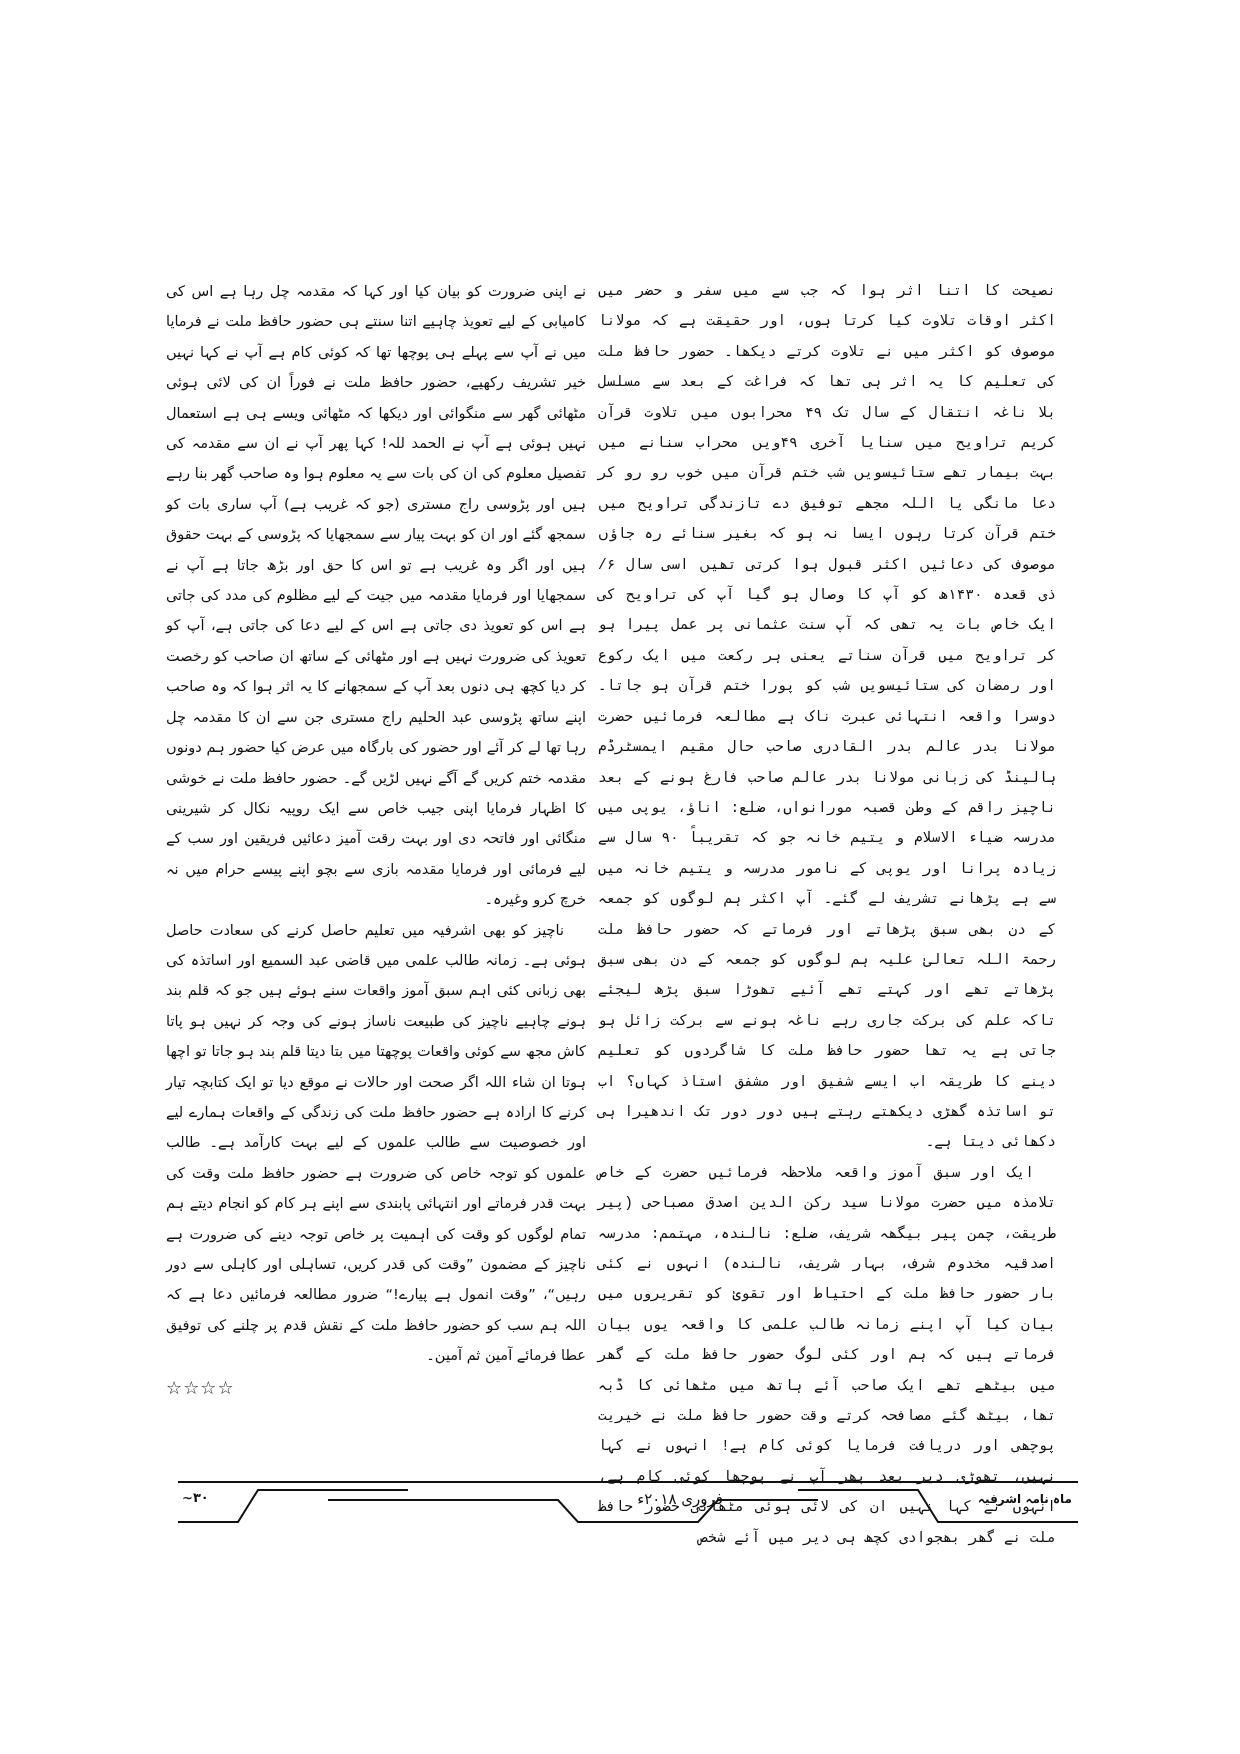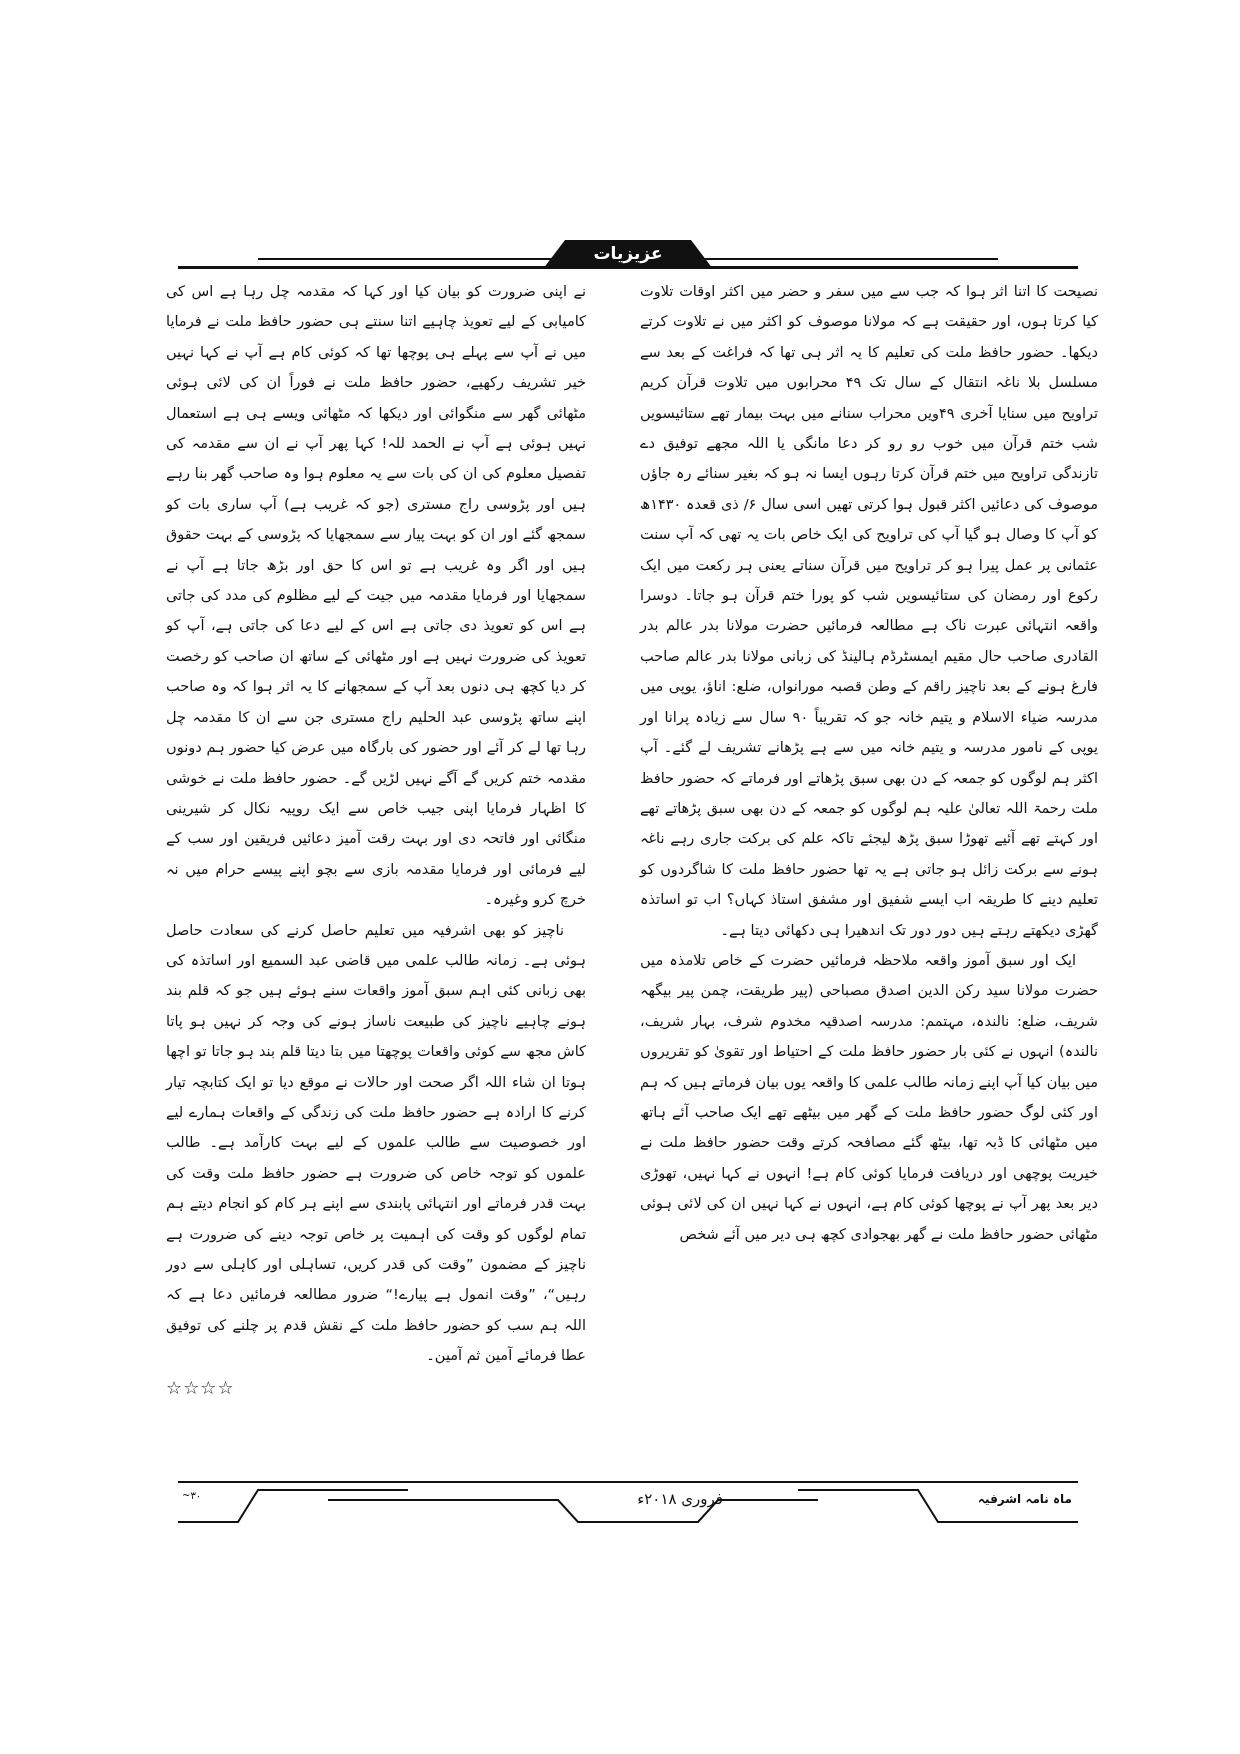--- a/index.html
+++ b/index.html
@@ -12,48 +12,38 @@
   .hdr .line-top { position:absolute; left:80px; right:80px; top:22px; height:2px; background:#111; }
   .hdr .line-bot { position:absolute; left:0; right:0; top:30px; height:3px; background:#111; }
   .hdr .tab { position:absolute; left:365px; top:4px; width:170px; height:30px; }
   .hdr .tab svg { position:absolute; left:0; top:0; }
   .hdr .tab-label { position:absolute; left:0; right:0; top:3px; text-align:center; color:#fff;
        font-weight:bold; font-size:17px; direction:rtl; font-family:"DejaVu Sans", sans-serif; }
 
   
   .col { position:absolute; top:276px; direction:rtl; text-align:justify;
          font-family:"DejaVu Sans", sans-serif; font-size:14.5px; line-height:30.4px; }
-  .col.right { left:640px; width:458px; }
+  .col.right { left:598px; width:458px;font-family:Liberation Mono, monospace; }
   .col.left  { left:166px; width:420px; }
   .col p { margin:0; text-align-last:right; }
   .col p.indent { text-indent:22px; }
   .stars { direction:ltr; text-align:left; font-size:18px; letter-spacing:1px; margin-top:2px; color:#222; }
 
   
   .ftr { position:absolute; left:178px; top:1478px; width:900px; height:48px; }
   .ftr svg { position:absolute; left:0; top:0; }
   .ftr .mag { position:absolute; right:6px; top:14px; font-size:12px; font-weight:bold; direction:rtl; }
   .ftr .date { position:absolute; left:385px; top:12px; width:160px; text-align:right; font-size:15px; direction:rtl; }
-  .ftr .pg { position:absolute; left:4px; top:12px; font-size:10px; font-weight:normal; direction:rtl; }
+  .ftr .pg { position:absolute; left:4px; top:12px; font-size:13px; font-weight:bold; direction:rtl; }
 </style>
 </head>
 <body>
 
 <div class="page">
 
-  <div class="hdr">
-    <div class="line-top"></div>
-    <div class="line-bot"></div>
-    <div class="tab">
-      <svg width="170" height="30" viewBox="0 0 170 30">
-        <polygon points="22,0 148,0 170,29 0,29" fill="#111"></polygon>
-      </svg>
-      <div class="tab-label">عزیزیات</div>
-    </div>
-  </div>
 
   <div class="col right">
     <p>نصیحت کا اتنا اثر ہوا کہ جب سے میں سفر و حضر میں اکثر اوقات تلاوت کیا کرتا ہوں، اور حقیقت ہے کہ مولانا موصوف کو اکثر میں نے تلاوت کرتے دیکھا۔ حضور حافظ ملت کی تعلیم کا یہ اثر ہی تھا کہ فراغت کے بعد سے مسلسل بلا ناغہ انتقال کے سال تک ۴۹ محرابوں میں تلاوت قرآن کریم تراویح میں سنایا آخری ۴۹ویں محراب سنانے میں بہت بیمار تھے ستائیسویں شب ختم قرآن میں خوب رو رو کر دعا مانگی یا اللہ مجھے توفیق دے تازندگی تراویح میں ختم قرآن کرتا رہوں ایسا نہ ہو کہ بغیر سنائے رہ جاؤں موصوف کی دعائیں اکثر قبول ہوا کرتی تھیں اسی سال ۶/ ذی قعدہ ۱۴۳۰ھ کو آپ کا وصال ہو گیا آپ کی تراویح کی ایک خاص بات یہ تھی کہ آپ سنت عثمانی پر عمل پیرا ہو کر تراویح میں قرآن سناتے یعنی ہر رکعت میں ایک رکوع اور رمضان کی ستائیسویں شب کو پورا ختم قرآن ہو جاتا۔ دوسرا واقعہ انتہائی عبرت ناک ہے مطالعہ فرمائیں حضرت مولانا بدر عالم بدر القادری صاحب حال مقیم ایمسٹرڈم ہالینڈ کی زبانی مولانا بدر عالم صاحب فارغ ہونے کے بعد ناچیز راقم کے وطن قصبہ مورانواں، ضلع: اناؤ، یوپی میں مدرسہ ضیاء الاسلام و یتیم خانہ جو کہ تقریباً ۹۰ سال سے زیادہ پرانا اور یوپی کے نامور مدرسہ و یتیم خانہ میں سے ہے پڑھانے تشریف لے گئے۔ آپ اکثر ہم لوگوں کو جمعہ کے دن بھی سبق پڑھاتے اور فرماتے کہ حضور حافظ ملت رحمۃ اللہ تعالیٰ علیہ ہم لوگوں کو جمعہ کے دن بھی سبق پڑھاتے تھے اور کہتے تھے آئیے تھوڑا سبق پڑھ لیجئے تاکہ علم کی برکت جاری رہے ناغہ ہونے سے برکت زائل ہو جاتی ہے یہ تھا حضور حافظ ملت کا شاگردوں کو تعلیم دینے کا طریقہ اب ایسے شفیق اور مشفق استاذ کہاں؟ اب تو اساتذہ گھڑی دیکھتے رہتے ہیں دور دور تک اندھیرا ہی دکھائی دیتا ہے۔</p>
     <p class="indent">ایک اور سبق آموز واقعہ ملاحظہ فرمائیں حضرت کے خاص تلامذہ میں حضرت مولانا سید رکن الدین اصدق مصباحی (پیر طریقت، چمن پیر بیگھہ شریف، ضلع: نالندہ، مہتمم: مدرسہ اصدقیہ مخدوم شرف، بہار شریف، نالندہ) انہوں نے کئی بار حضور حافظ ملت کے احتیاط اور تقویٰ کو تقریروں میں بیان کیا آپ اپنے زمانہ طالب علمی کا واقعہ یوں بیان فرماتے ہیں کہ ہم اور کئی لوگ حضور حافظ ملت کے گھر میں بیٹھے تھے ایک صاحب آئے ہاتھ میں مٹھائی کا ڈبہ تھا، بیٹھ گئے مصافحہ کرتے وقت حضور حافظ ملت نے خیریت پوچھی اور دریافت فرمایا کوئی کام ہے! انہوں نے کہا نہیں، تھوڑی دیر بعد پھر آپ نے پوچھا کوئی کام ہے، انہوں نے کہا نہیں ان کی لائی ہوئی مٹھائی حضور حافظ ملت نے گھر بھجوادی کچھ ہی دیر میں آئے شخص</p>
   </div>
 
   <div class="col left">
     <p>نے اپنی ضرورت کو بیان کیا اور کہا کہ مقدمہ چل رہا ہے اس کی کامیابی کے لیے تعویذ چاہیے اتنا سنتے ہی حضور حافظ ملت نے فرمایا میں نے آپ سے پہلے ہی پوچھا تھا کہ کوئی کام ہے آپ نے کہا نہیں خیر تشریف رکھیے، حضور حافظ ملت نے فوراً ان کی لائی ہوئی مٹھائی گھر سے منگوائی اور دیکھا کہ مٹھائی ویسے ہی ہے استعمال نہیں ہوئی ہے آپ نے الحمد للہ! کہا پھر آپ نے ان سے مقدمہ کی تفصیل معلوم کی ان کی بات سے یہ معلوم ہوا وہ صاحب گھر بنا رہے ہیں اور پڑوسی راج مستری (جو کہ غریب ہے) آپ ساری بات کو سمجھ گئے اور ان کو بہت پیار سے سمجھایا کہ پڑوسی کے بہت حقوق ہیں اور اگر وہ غریب ہے تو اس کا حق اور بڑھ جاتا ہے آپ نے سمجھایا اور فرمایا مقدمہ میں جیت کے لیے مظلوم کی مدد کی جاتی ہے اس کو تعویذ دی جاتی ہے اس کے لیے دعا کی جاتی ہے، آپ کو تعویذ کی ضرورت نہیں ہے اور مٹھائی کے ساتھ ان صاحب کو رخصت کر دیا کچھ ہی دنوں بعد آپ کے سمجھانے کا یہ اثر ہوا کہ وہ صاحب اپنے ساتھ پڑوسی عبد الحلیم راج مستری جن سے ان کا مقدمہ چل رہا تھا لے کر آئے اور حضور کی بارگاہ میں عرض کیا حضور ہم دونوں مقدمہ ختم کریں گے آگے نہیں لڑیں گے۔ حضور حافظ ملت نے خوشی کا اظہار فرمایا اپنی جیب خاص سے ایک روپیہ نکال کر شیرینی منگائی اور فاتحہ دی اور بہت رقت آمیز دعائیں فریقین اور سب کے لیے فرمائی اور فرمایا مقدمہ بازی سے بچو اپنے پیسے حرام میں نہ خرچ کرو وغیرہ۔</p>
     <p class="indent">ناچیز کو بھی اشرفیہ میں تعلیم حاصل کرنے کی سعادت حاصل ہوئی ہے۔ زمانہ طالب علمی میں قاضی عبد السمیع اور اساتذہ کی بھی زبانی کئی اہم سبق آموز واقعات سنے ہوئے ہیں جو کہ قلم بند ہونے چاہیے ناچیز کی طبیعت ناساز ہونے کی وجہ کر نہیں ہو پاتا کاش مجھ سے کوئی واقعات پوچھتا میں بتا دیتا قلم بند ہو جاتا تو اچھا ہوتا ان شاء اللہ اگر صحت اور حالات نے موقع دیا تو ایک کتابچہ تیار کرنے کا ارادہ ہے حضور حافظ ملت کی زندگی کے واقعات ہمارے لیے اور خصوصیت سے طالب علموں کے لیے بہت کارآمد ہے۔ طالب علموں کو توجہ خاص کی ضرورت ہے حضور حافظ ملت وقت کی بہت قدر فرماتے اور انتہائی پابندی سے اپنے ہر کام کو انجام دیتے ہم تمام لوگوں کو وقت کی اہمیت پر خاص توجہ دینے کی ضرورت ہے ناچیز کے مضمون ”وقت کی قدر کریں، تساہلی اور کاہلی سے دور رہیں“، ”وقت انمول ہے پیارے!“ ضرور مطالعہ فرمائیں دعا ہے کہ اللہ ہم سب کو حضور حافظ ملت کے نقش قدم پر چلنے کی توفیق عطا فرمائے آمین ثم آمین۔</p>
     <div class="stars">☆☆☆☆</div>

